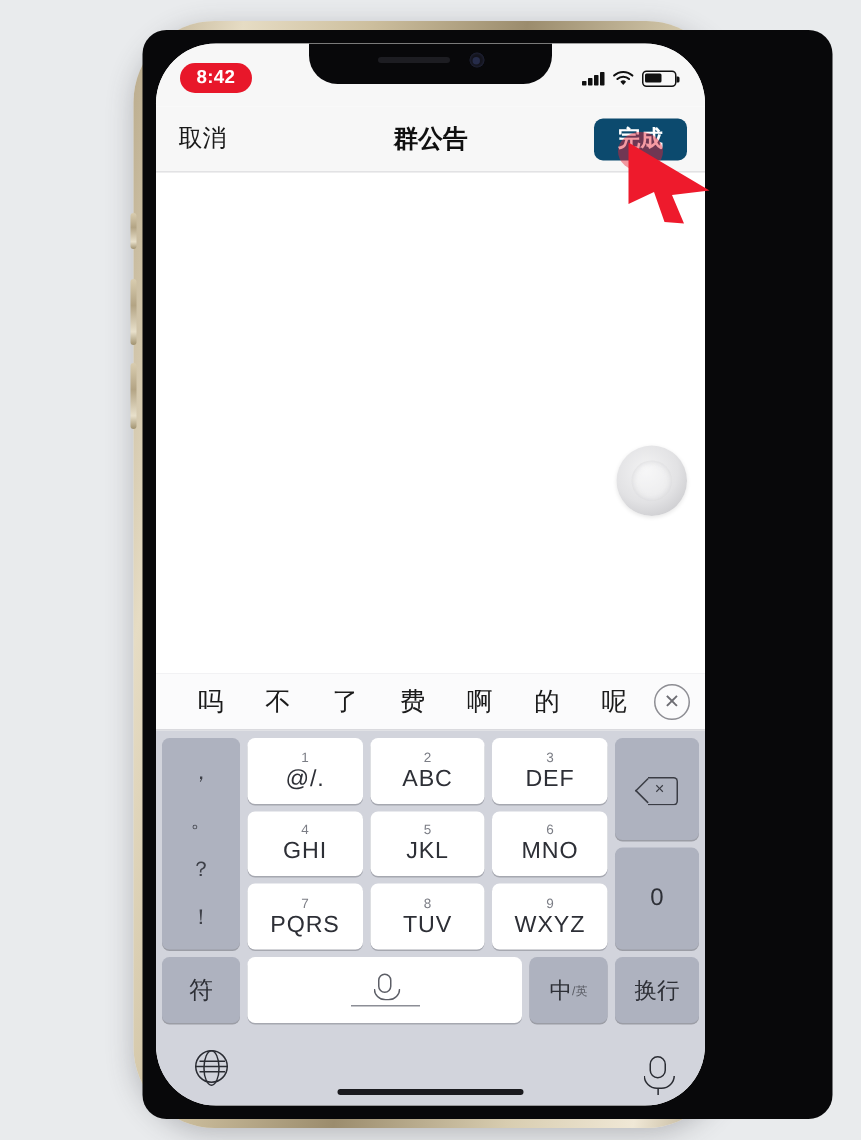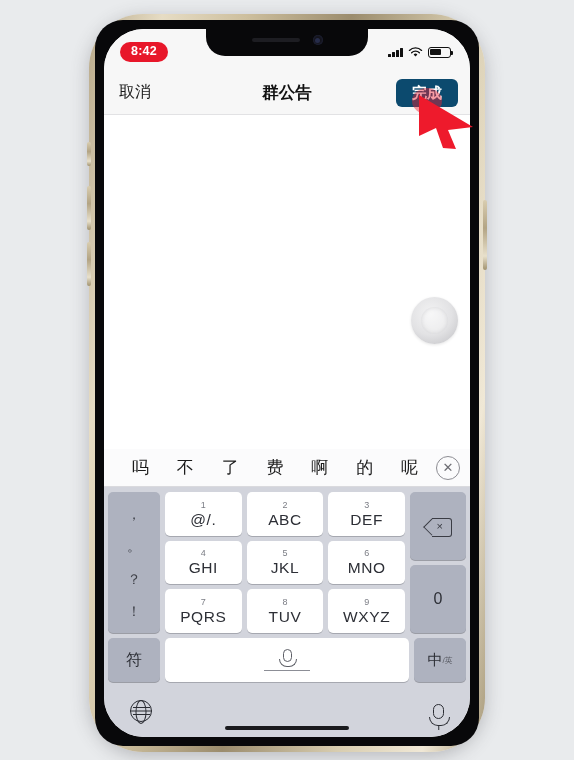--- a/index.html
+++ b/index.html
@@ -24,23 +24,23 @@
     width: 396px;
     height: 738px;
     border-radius: 54px;
     background: linear-gradient(100deg, #b8a98a 0%, #e6dcc4 14%, #cdbf9e 30%, #9b8c6d 50%, #d8cdb0 72%, #f0e8d6 88%, #a89a7a 100%);
     padding: 6px;
     box-shadow: 0 4px 18px rgba(70,70,75,0.30);
   }
   #bezel {
     position: absolute;
     left: 6px; top: 6px;
-    width: 384px;
+    width: 460px;
     height: 726px;
-    border-radius: 28px;
+    border-radius: 16px;
     background: #08080a;
     padding: 4px;
   }
   #screen {
     position: absolute;
     left: 9px; top: 9px;
     width: 366px;
     height: 708px;
     border-radius: 40px;
     background: #ffffff;
@@ -675,20 +675,21 @@
           <div id="bottom-row">
             <div class="brkey" id="key-fu">符</div>
             <div id="key-space">
               <span class="mic-glyph"></span>
               <span id="space-underline"></span>
             </div>
             <div class="brkey" id="key-lang">
               <span>中</span>
                 <sub>/英</sub>
             </div>
+            <div class="brkey" id="key-enter">换行</div>
           </div>
         </div>
 
         <div id="kb-bottom">
           <span class="globe">
               <span class="globe-extra"></span>
             </span>
           <span class="mic-big">
               <span class="mic-stem"></span>
             </span>

